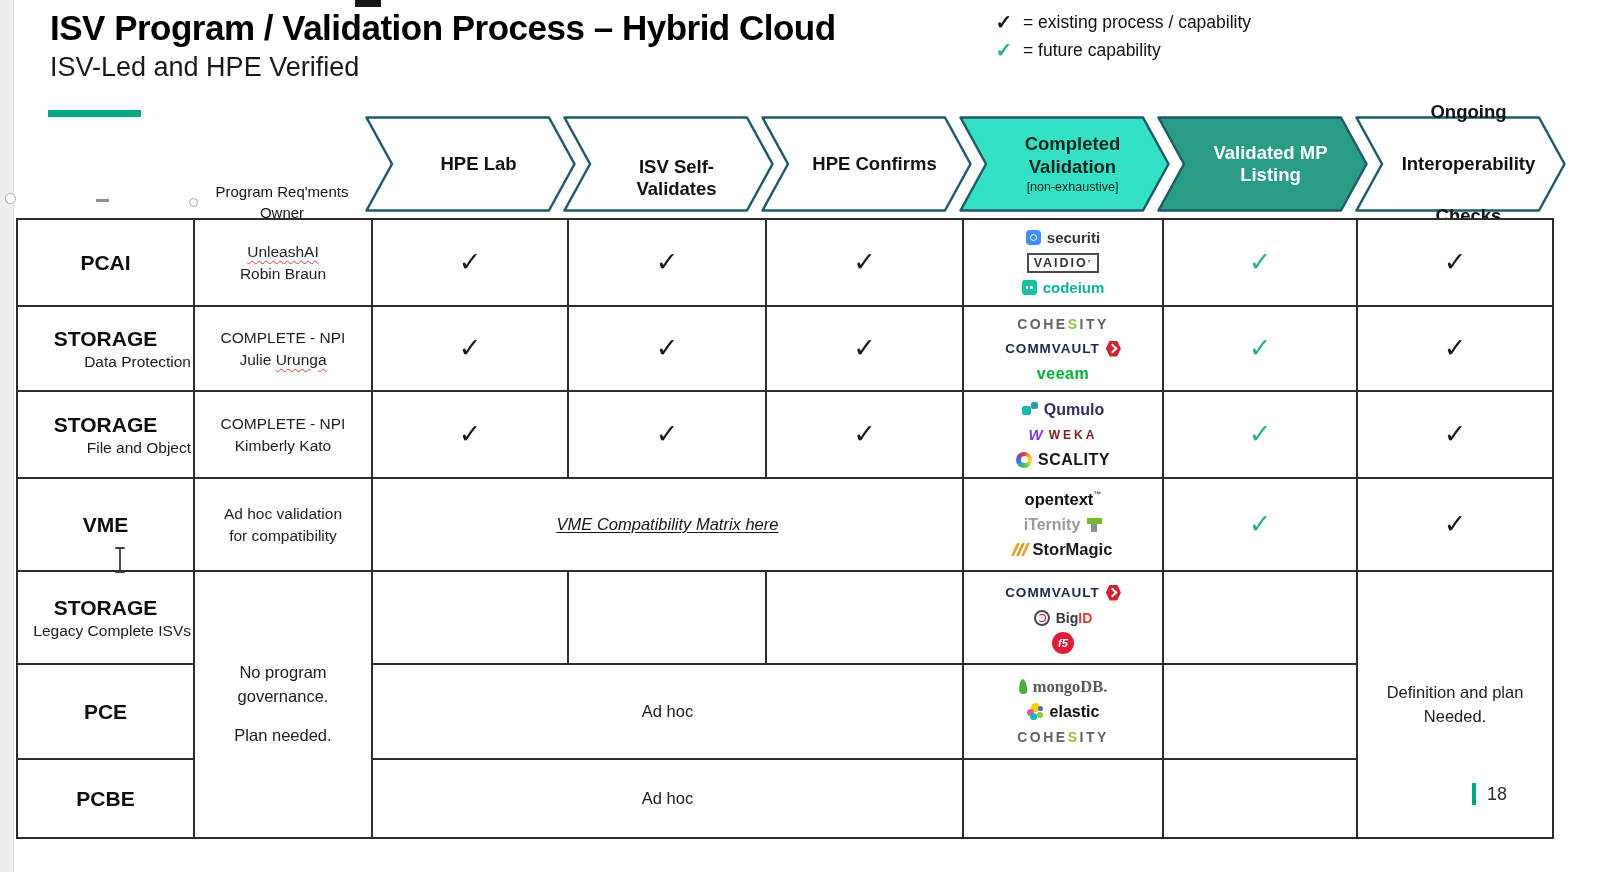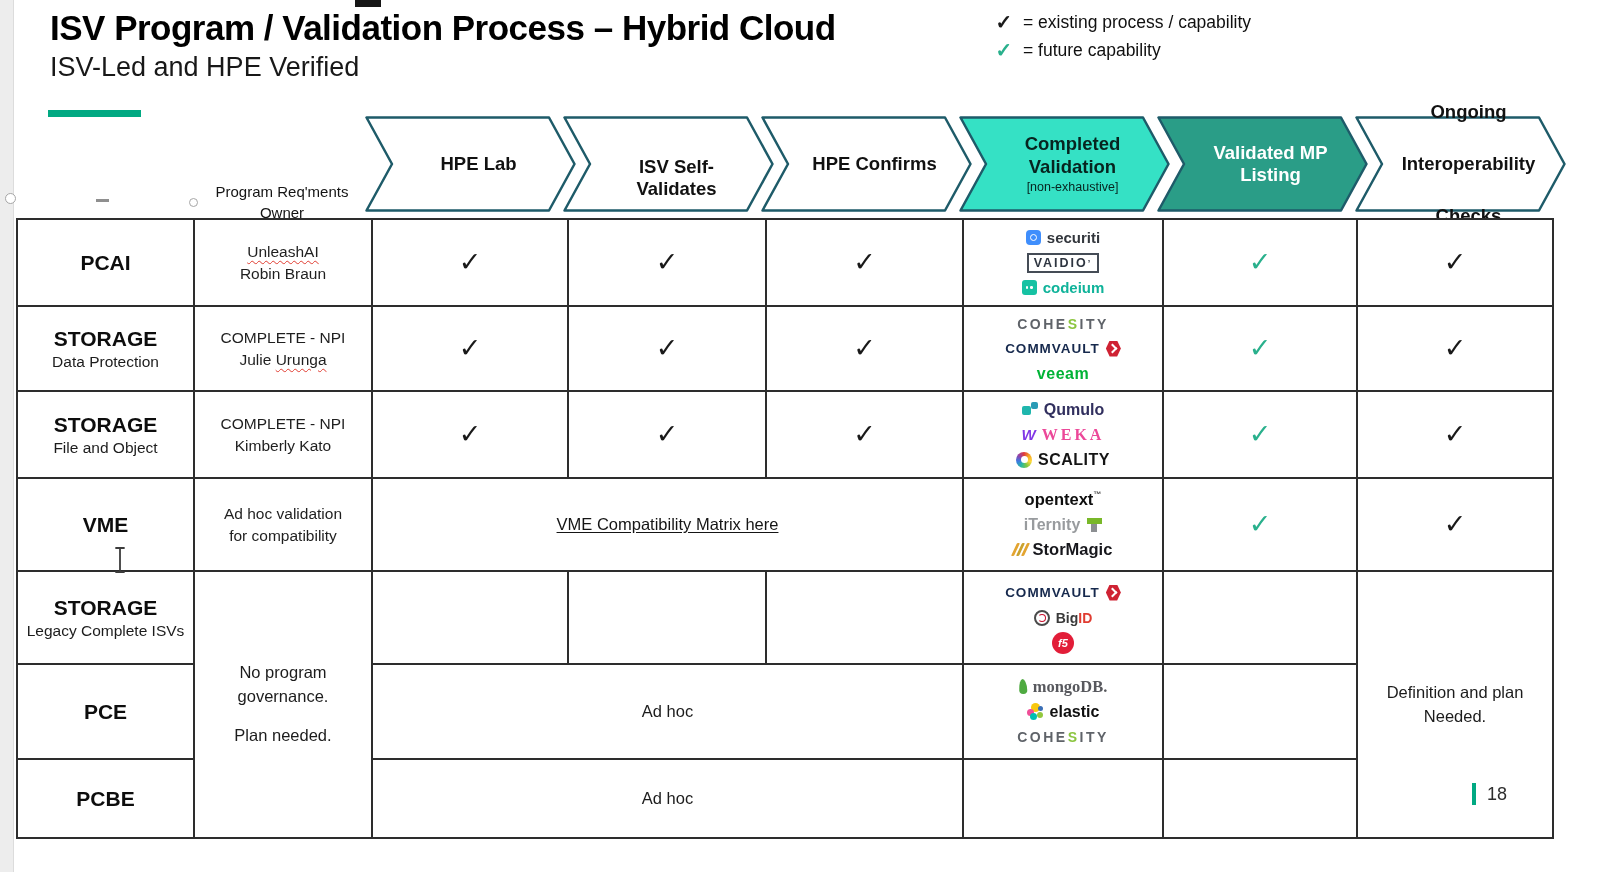--- a/index.html
+++ b/index.html
@@ -25,28 +25,28 @@
   #chevron-band{position:absolute;left:0;top:0;width:1614px;height:0;}
   .chev{position:absolute;top:116px;width:211px;height:96px;}
   .chev svg{position:absolute;left:0;top:0;}
   .chev-label{position:absolute;inset:0;display:flex;flex-direction:column;align-items:center;justify-content:center;
               padding-left:22px;padding-right:6px;font-weight:bold;font-size:18.5px;line-height:1.2;text-align:center;}
   .chev-sub{font-size:12.5px;font-weight:normal;margin-top:2px;}
 
   table#matrix{position:absolute;left:16px;top:218px;width:1536px;border-collapse:collapse;table-layout:fixed;}
   #matrix td{border:2.5px solid #2d2d2d;text-align:center;vertical-align:middle;padding:2px;background:#fff;}
   .prog-title{font-size:21px;font-weight:bold;color:#0d0d0d;line-height:1.2;}
-  .prog-sub{font-size:15.5px;color:#1c1c1c;line-height:1.25;margin-top:1px;}
+  .prog-sub{font-size:15.5px;color:#1c1c1c;line-height:1.25;margin-top:1px;text-align:right;}
   .owner-line{font-size:15.5px;line-height:1.42;color:#1f1f1f;}
   .wavy{text-decoration-line:underline;text-decoration-style:wavy;text-decoration-color:#e03c31;
         text-decoration-thickness:1px;text-underline-offset:3px;}
   .check{font-size:27px;line-height:1;}
   .check-existing{color:#191919;}
   .check-future{color:#29b08c;}
-  .matrix-link{font-size:16.5px;color:#151515;text-decoration:underline;text-underline-offset:2px;cursor:pointer;}
+  .matrix-link{font-size:16.5px;color:#151515;text-decoration:underline;text-underline-offset:2px;cursor:pointer;font-style:italic;}
   .adhoc-text{font-size:16.5px;color:#1c1c1c;}
   .tb-line{font-size:16.5px;line-height:1.45;color:#1c1c1c;}
   .tb-gap{height:16px;}
 
   
   .logo-row{display:flex;align-items:center;justify-content:center;gap:6px;height:25px;}
   .ic-securiti{width:15px;height:15px;border-radius:4px;background:#3f8efc;display:flex;align-items:center;justify-content:center;}
   .ic-securiti i{display:block;width:5px;height:5px;border:1.5px solid #fff;border-radius:50%;}
   .tx-securiti{font-size:15px;font-weight:bold;color:#33373d;}
   .bx-vaidio{border:2px solid #454c56;padding:0 5px;font-size:12.5px;font-weight:bold;letter-spacing:2px;color:#2e3540;line-height:16px;}
@@ -59,21 +59,21 @@
   .tx-commvault{font-size:13.5px;font-weight:800;letter-spacing:1px;color:#16294d;}
   .ic-commvault{width:15px;height:16px;background:#cf2233;clip-path:polygon(25% 0,75% 0,100% 50%,75% 100%,25% 100%,0 50%);
                 display:flex;align-items:center;justify-content:center;}
   .ic-commvault i{display:block;width:5px;height:5px;border-left:2px solid #fff;border-bottom:2px solid #fff;transform:rotate(-135deg);margin-left:-2px;}
   .tx-veeam{font-size:16px;font-weight:bold;color:#00b336;letter-spacing:0.5px;}
   .ic-qumulo{position:relative;width:16px;height:16px;}
   .ic-qumulo i{position:absolute;left:0;top:4px;width:9px;height:9px;background:#1fb6ad;border-radius:2px;}
   .ic-qumulo b{position:absolute;right:0;top:0;width:7px;height:7px;background:#2a9bb5;border-radius:2px;}
   .tx-qumulo{font-size:16px;font-weight:bold;color:#312f5e;}
   .ic-weka{font-size:15px;font-weight:900;font-style:italic;color:#8137e6;}
-  .tx-weka{font-size:16px;font-weight:bold;letter-spacing:3px;color:#ec4899;font-family:Liberation Serif, serif;}
+  .tx-weka{font-size:12px;font-weight:bold;letter-spacing:3px;color:#7f1d1d;}
   .ic-scality{width:16px;height:16px;border-radius:50%;display:flex;align-items:center;justify-content:center;
               background:conic-gradient(#e23b3b,#f5a623,#ffd93b,#7ec843,#28b8a0,#3b7ce2,#8e44ad,#e23b3b);}
   .ic-scality i{display:block;width:7px;height:7px;background:#fff;border-radius:50%;}
   .tx-scality{font-size:16px;font-weight:800;color:#141414;letter-spacing:0.5px;}
   .tx-opentext{font-size:16.5px;font-weight:800;color:#0e0e0e;}
   .tx-opentext::after{content:"\2122";font-size:8px;vertical-align:top;color:#444;}
   .tx-iternity{font-size:16px;font-weight:bold;color:#989b9e;}
   .ic-iternity{position:relative;width:15px;height:14px;margin-left:1px;}
   .ic-iternity i{position:absolute;top:0;left:0;width:15px;height:6px;background:#79b829;}
   .ic-iternity b{position:absolute;top:6px;left:4px;width:6px;height:8px;background:#8c8f92;}

